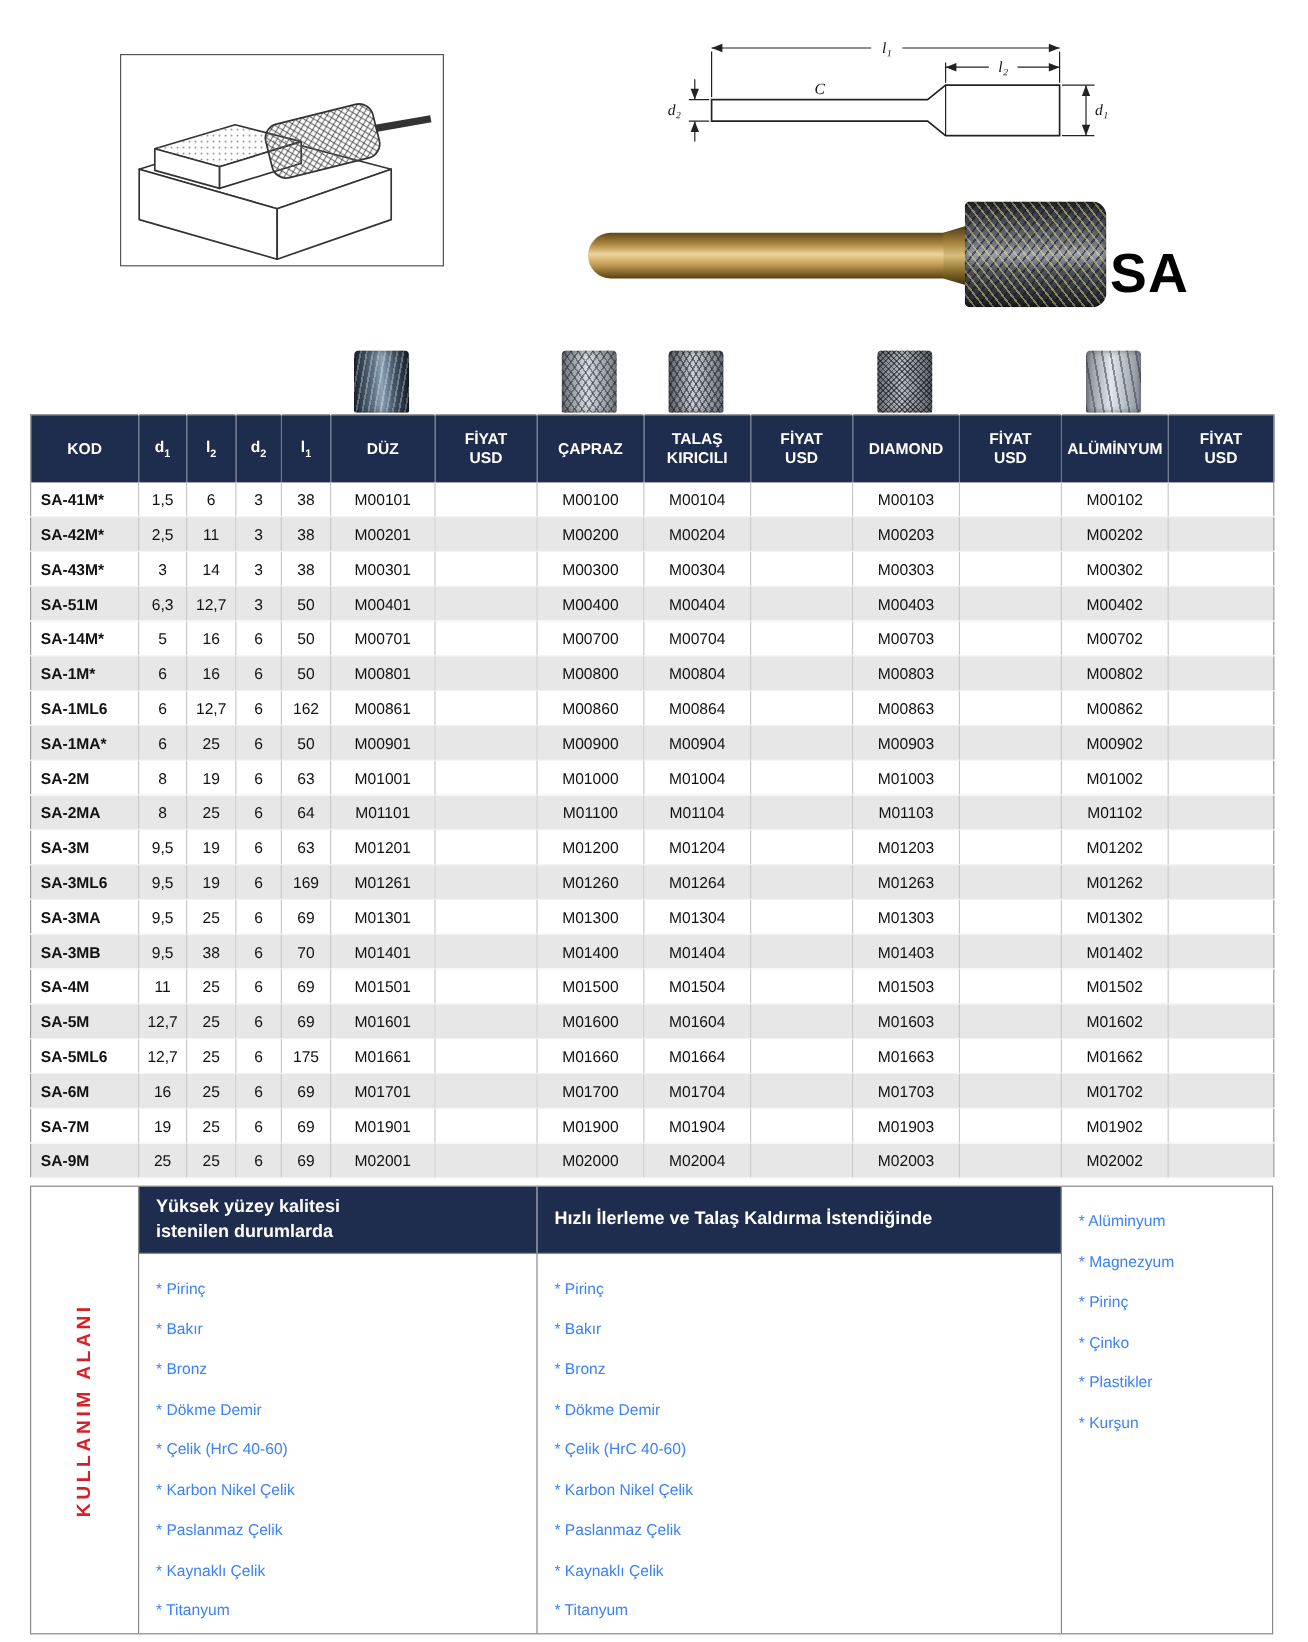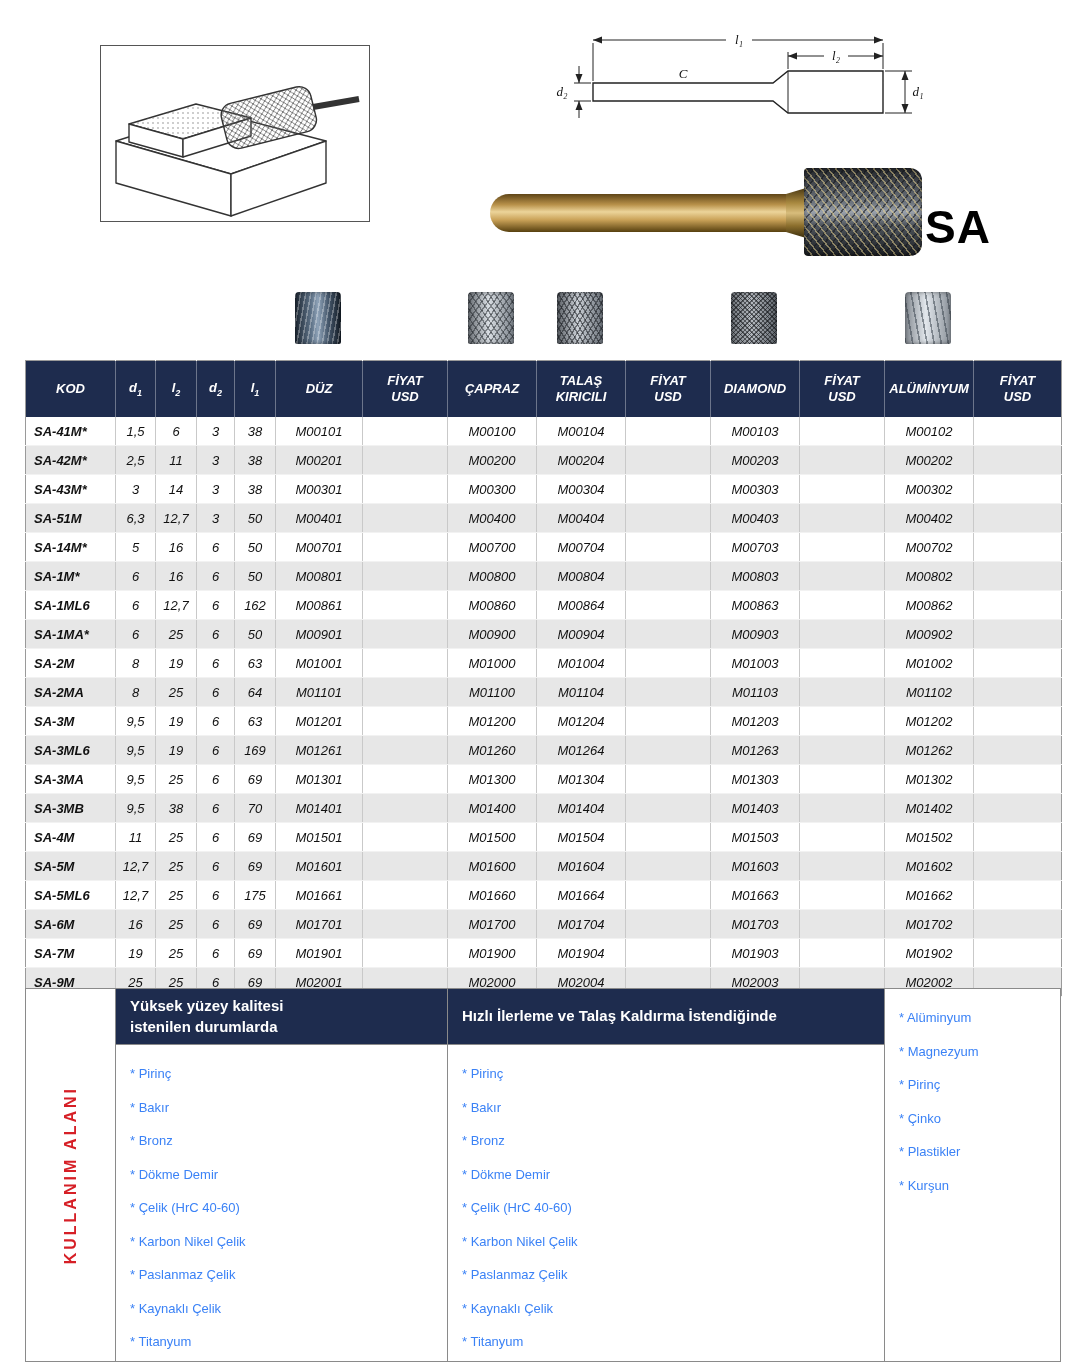--- a/index.html
+++ b/index.html
@@ -42,21 +42,21 @@
        linear-gradient(90deg,#5d6268,#c9ced4 45%,#6e757d);}
   .th4{left:731px;background-image:
        repeating-linear-gradient(45deg, rgba(15,17,20,.55) 0 1px, rgba(0,0,0,0) 1px 3.2px),
        repeating-linear-gradient(-45deg, rgba(15,17,20,.55) 0 1px, rgba(0,0,0,0) 1px 3.2px),
        linear-gradient(90deg,#70757b,#b5bac0 45%,#5f656c);}
   .th5{left:905px;background-image:
        repeating-linear-gradient(80deg, rgba(60,70,80,.55) 0 1.6px, rgba(0,0,0,0) 1.6px 7px),
        linear-gradient(90deg,#848a91,#e2e7ec 45%,#8a9199);}
 
   
-  .table-wrap{position:absolute;left:25px;top:360px;width:1036px;font-style:italic;}
+  .table-wrap{position:absolute;left:25px;top:345px;width:1036px;}
   table{border-collapse:collapse;table-layout:fixed;width:1036px;border:1px solid #9a9a9a;}
   thead th{background:#1e2c4e;color:#fff;font-weight:700;font-size:13px;height:56px;
            border-right:1px solid rgba(255,255,255,.35);white-space:pre-line;line-height:1.25;
            vertical-align:middle;text-align:center;padding:0 2px;}
   thead th:last-child{border-right:none;}
   thead th sub{font-size:9px;}
   tbody td{height:28px;font-size:13px;text-align:center;vertical-align:middle;
            border-right:1px solid #c9c9c9;border-bottom:1px solid #f2f2f2;padding:0 2px;
            overflow:hidden;white-space:nowrap;}
   tbody td:last-child{border-right:none;}

